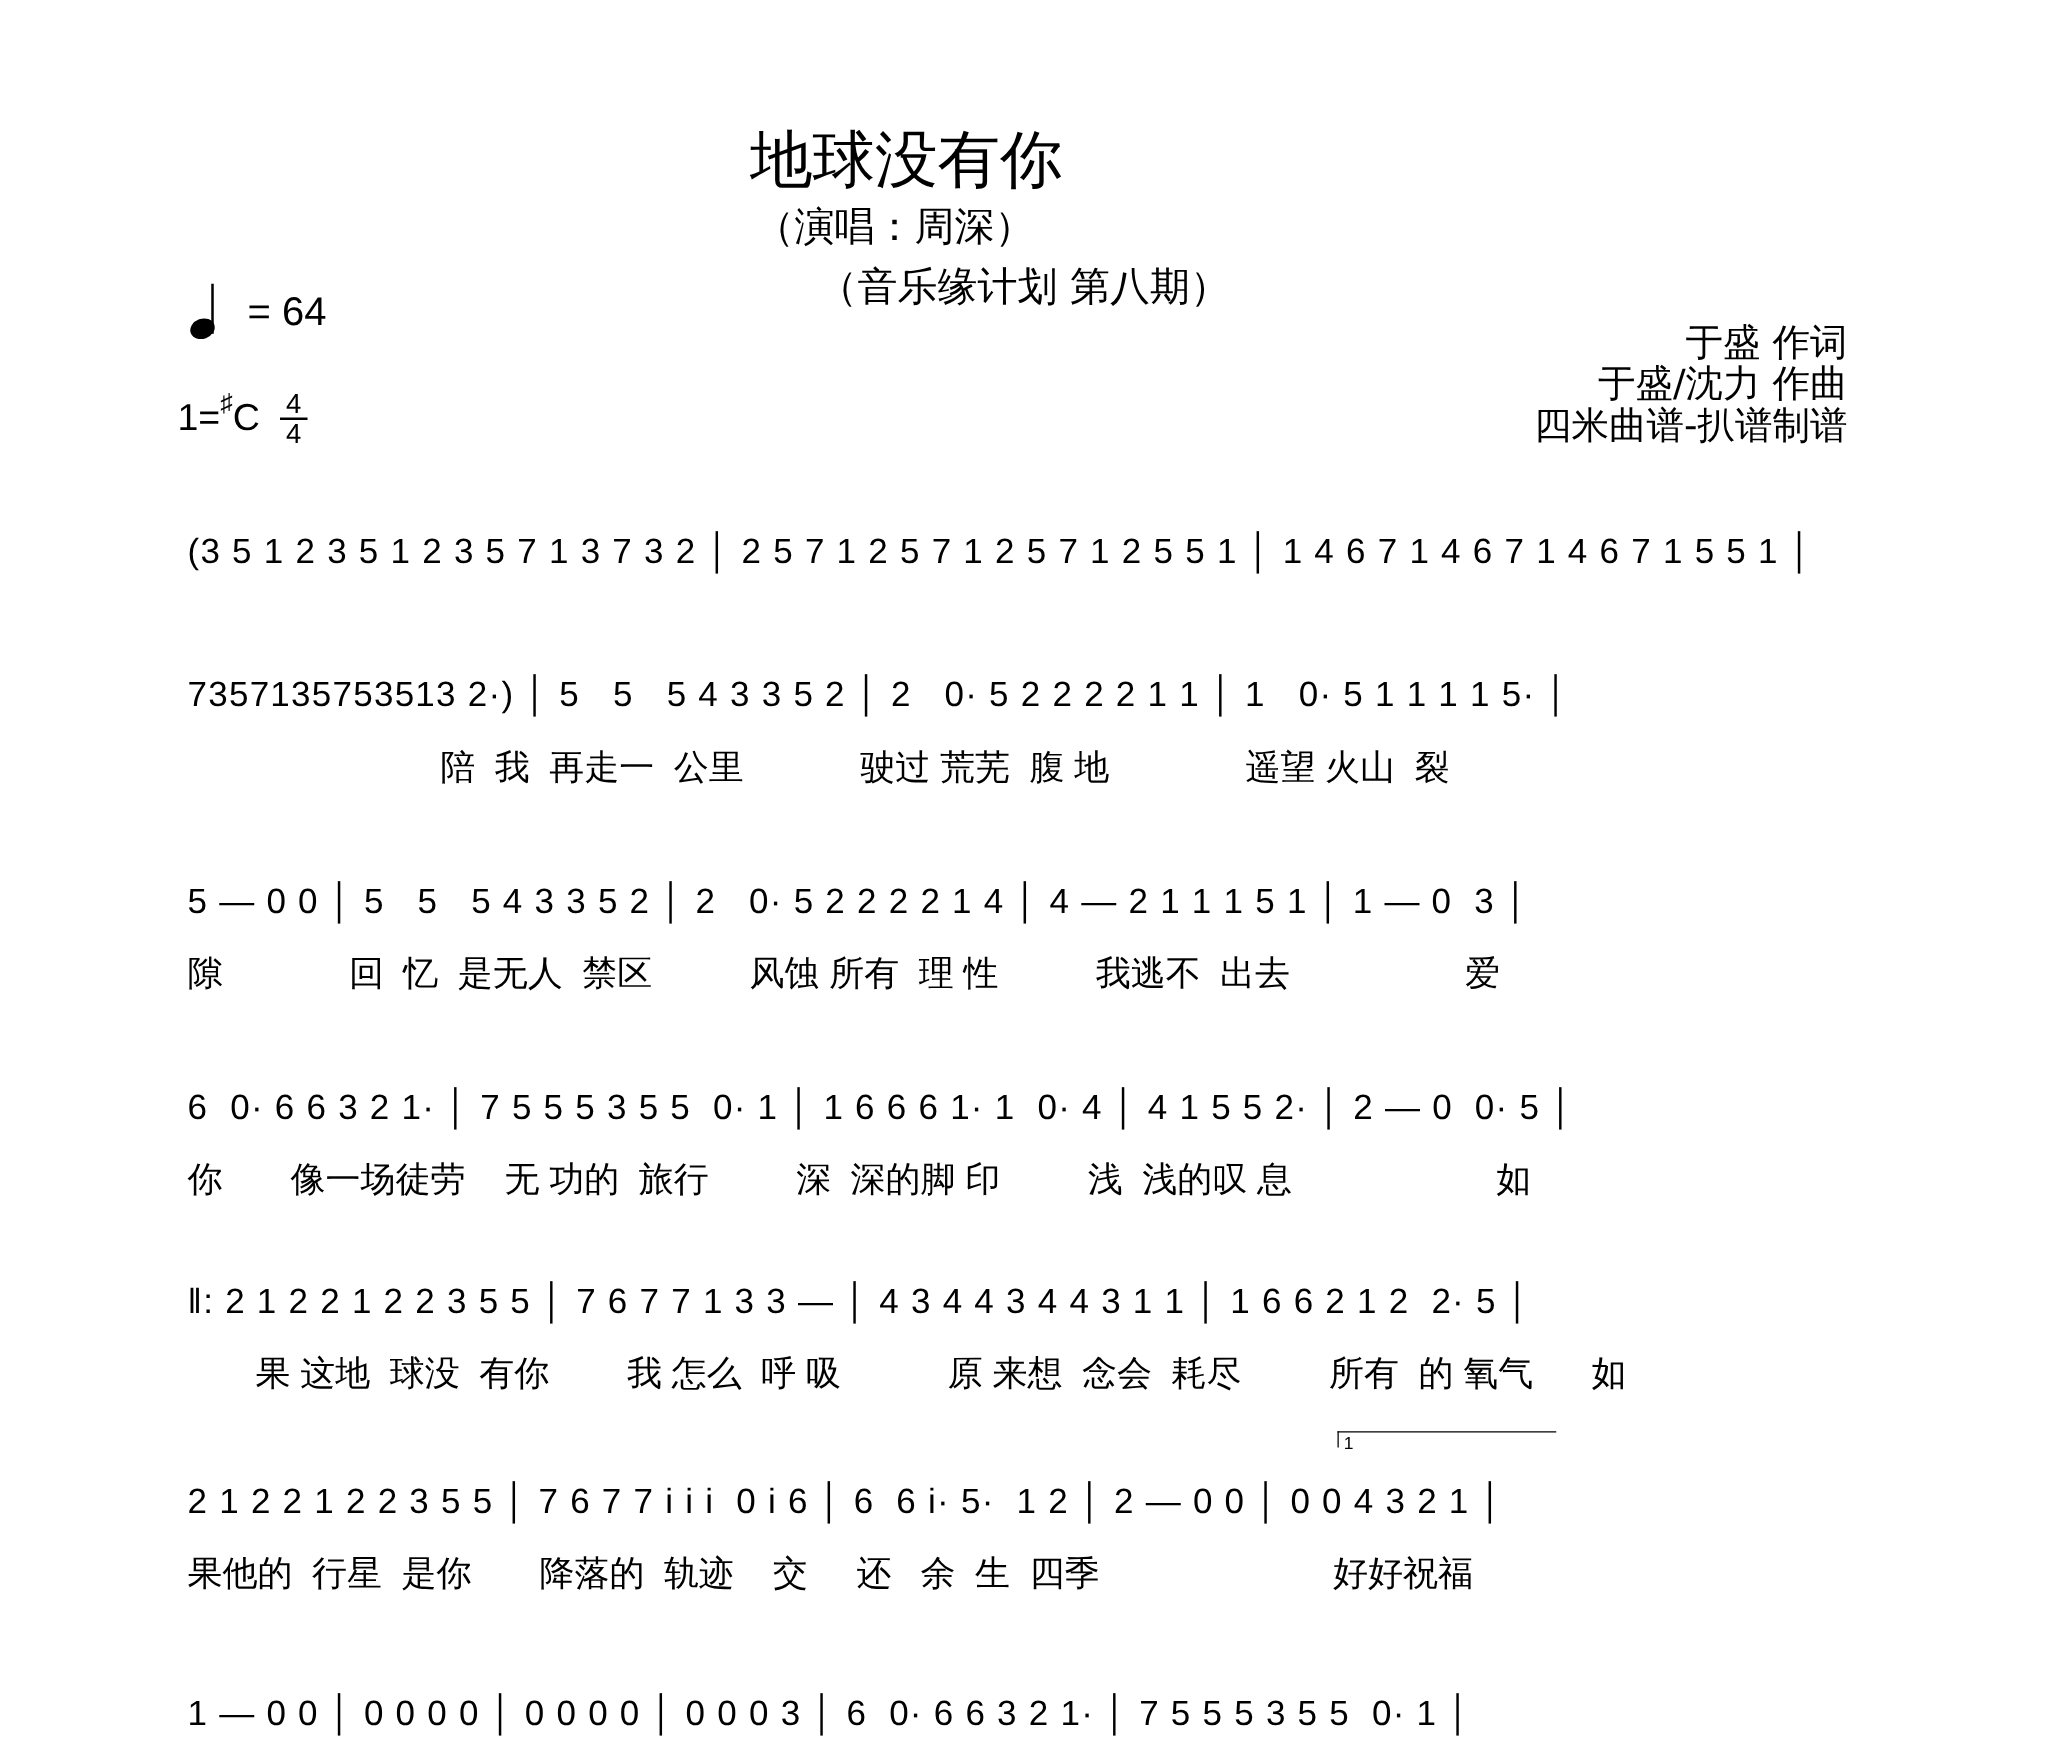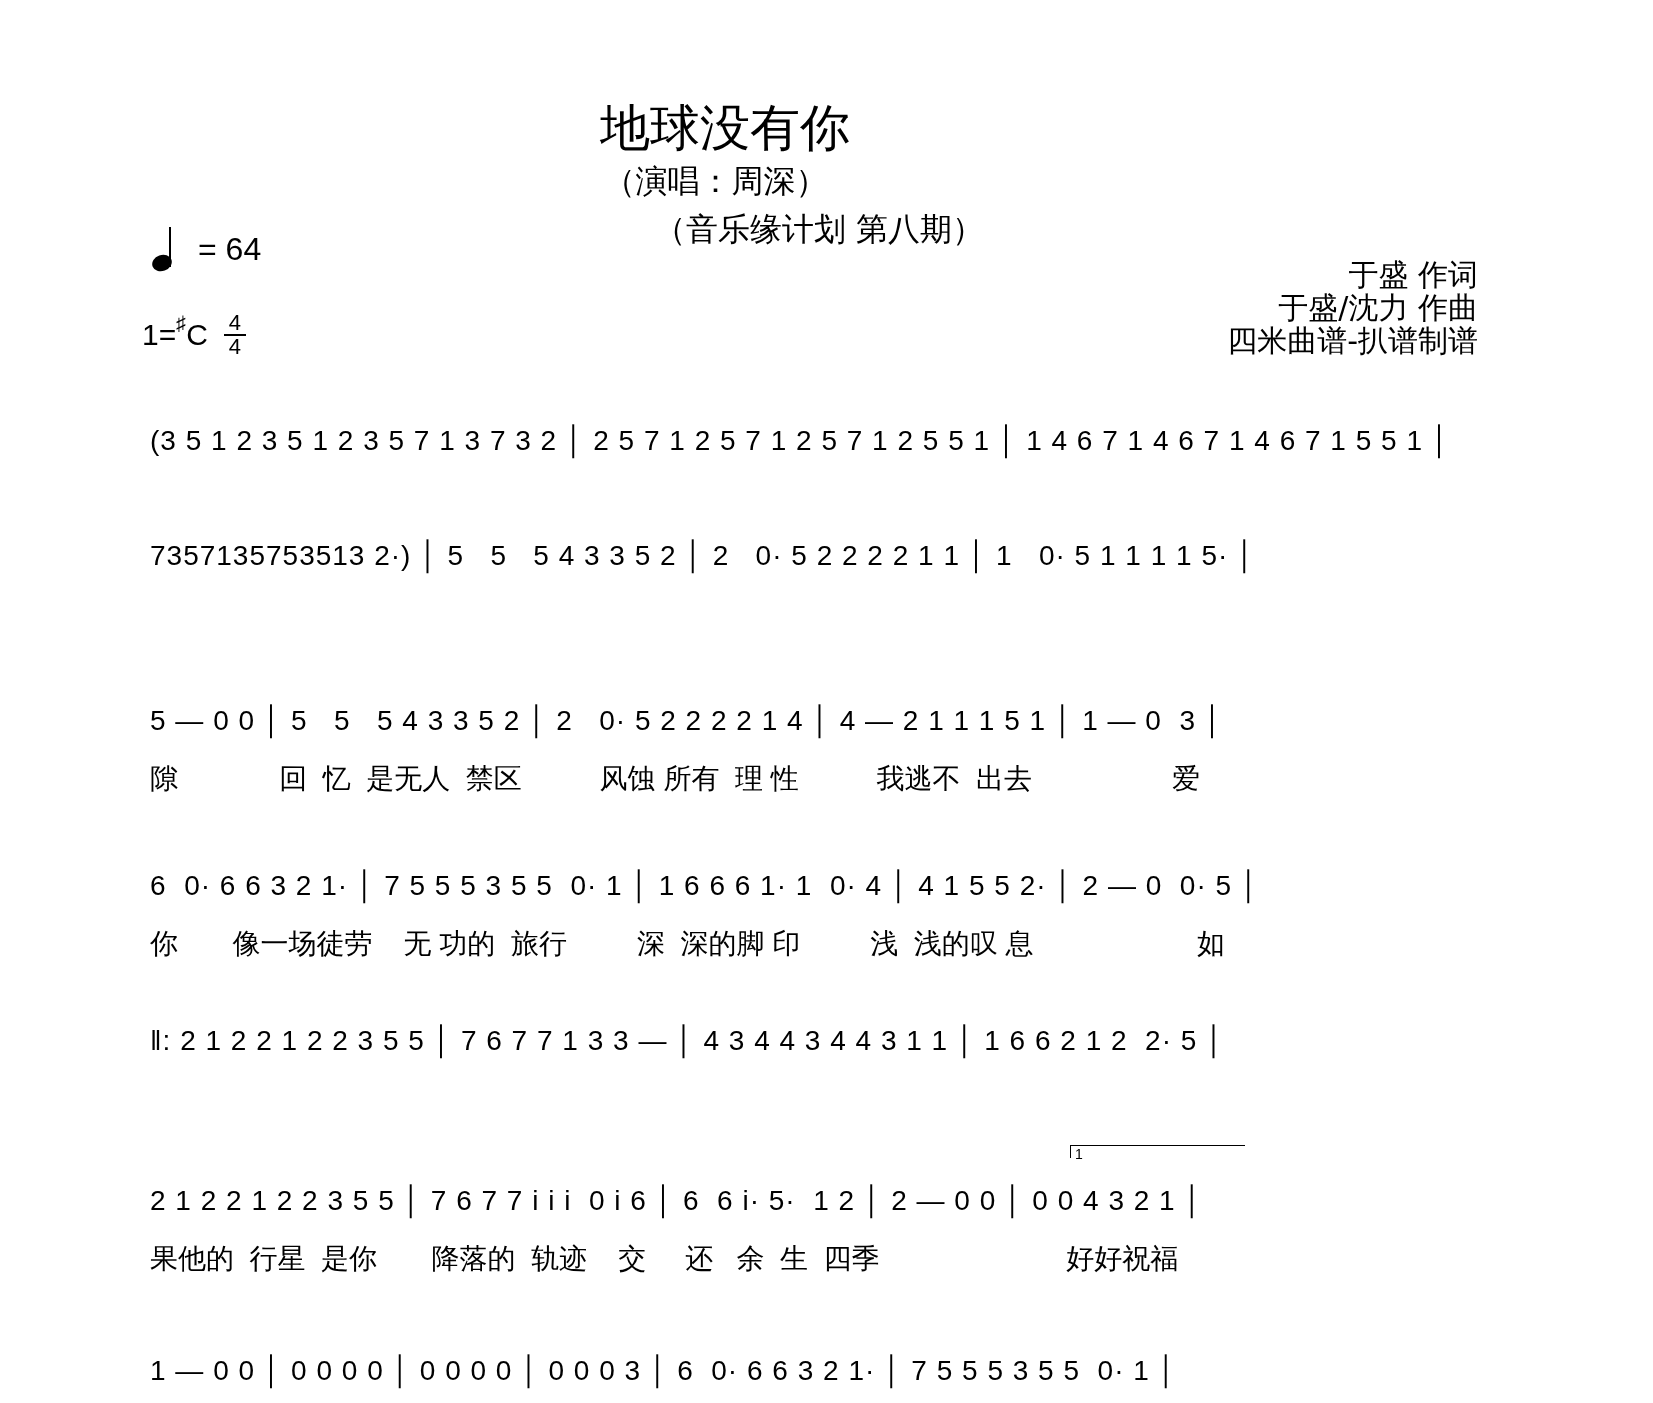--- a/index.html
+++ b/index.html
@@ -55,31 +55,33 @@
   <div>于盛 作词</div>
   <div>于盛/沈力 作曲</div>
   <div>四米曲谱-扒谱制谱</div>
 </div>
 
 <div class="row" style="top:425px;">
   <div class="notes">(3 5 1 2 3 5 1 2 3 5 7 1 3 7 3 2 │ 2 5 7 1 2 5 7 1 2 5 7 1 2 5 5 1 │ 1 4 6 7 1 4 6 7 1 4 6 7 1 5 5 1 │</div>
 </div>
 <div class="row" style="top:540px;">
   <div class="notes">7357135753513 2·) │ 5   5   5 4 3 3 5 2 │ 2   0· 5 2 2 2 2 1 1 │ 1   0· 5 1 1 1 1 5· │</div>
+  <div class="lyrics" style="top:55px;">                          陪  我  再走一  公里            驶过 荒芜  腹 地              遥望 火山  裂</div>
 </div>
 <div class="row" style="top:705px;">
   <div class="notes">5 — 0 0 │ 5   5   5 4 3 3 5 2 │ 2   0· 5 2 2 2 2 1 4 │ 4 — 2 1 1 1 5 1 │ 1 — 0  3 │</div>
   <div class="lyrics" style="top:55px;">隙             回  忆  是无人  禁区          风蚀 所有  理 性          我逃不  出去                  爱</div>
 </div>
 <div class="row" style="top:870px;">
   <div class="notes">6  0· 6 6 3 2 1· │ 7 5 5 5 3 5 5  0· 1 │ 1 6 6 6 1· 1  0· 4 │ 4 1 5 5 2· │ 2 — 0  0· 5 │</div>
   <div class="lyrics" style="top:55px;">你       像一场徒劳    无 功的  旅行         深  深的脚 印         浅  浅的叹 息                     如</div>
 </div>
 <div class="row" style="top:1025px;">
   <div class="notes">‖: 2 1 2 2 1 2 2 3 5 5 │ 7 6 7 7 1 3 3 — │ 4 3 4 4 3 4 4 3 1 1 │ 1 6 6 2 1 2  2· 5 │</div>
+  <div class="lyrics" style="top:55px;">       果 这地  球没  有你        我 怎么  呼 吸           原 来想  念会  耗尽         所有  的 氧气      如</div>
 </div>
 <div class="row" style="top:1185px;">
   <div class="abs" style="left:920px;top:-40px;width:170px;border-top:1.5px solid #000;border-left:1.5px solid #000;height:12px;font-size:14px;padding-left:4px;">1</div>
   <div class="notes">2 1 2 2 1 2 2 3 5 5 │ 7 6 7 7 i i i  0 i 6 │ 6  6 i· 5·  1 2 │ 2 — 0 0 │ 0 0 4 3 2 1 │</div>
   <div class="lyrics" style="top:55px;">果他的  行星  是你       降落的  轨迹    交     还   余  生  四季                        好好祝福</div>
 </div>
 <div class="row" style="top:1355px;">
   <div class="notes">1 — 0 0 │ 0 0 0 0 │ 0 0 0 0 │ 0 0 0 3 │ 6  0· 6 6 3 2 1· │ 7 5 5 5 3 5 5  0· 1 │</div>
 </div>
 

